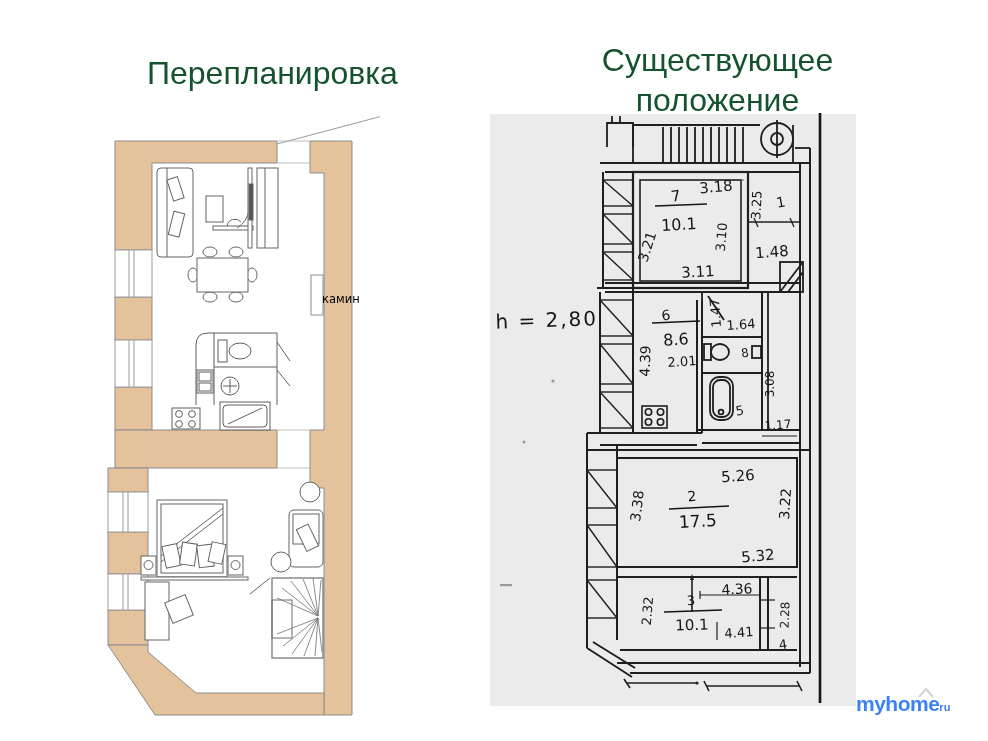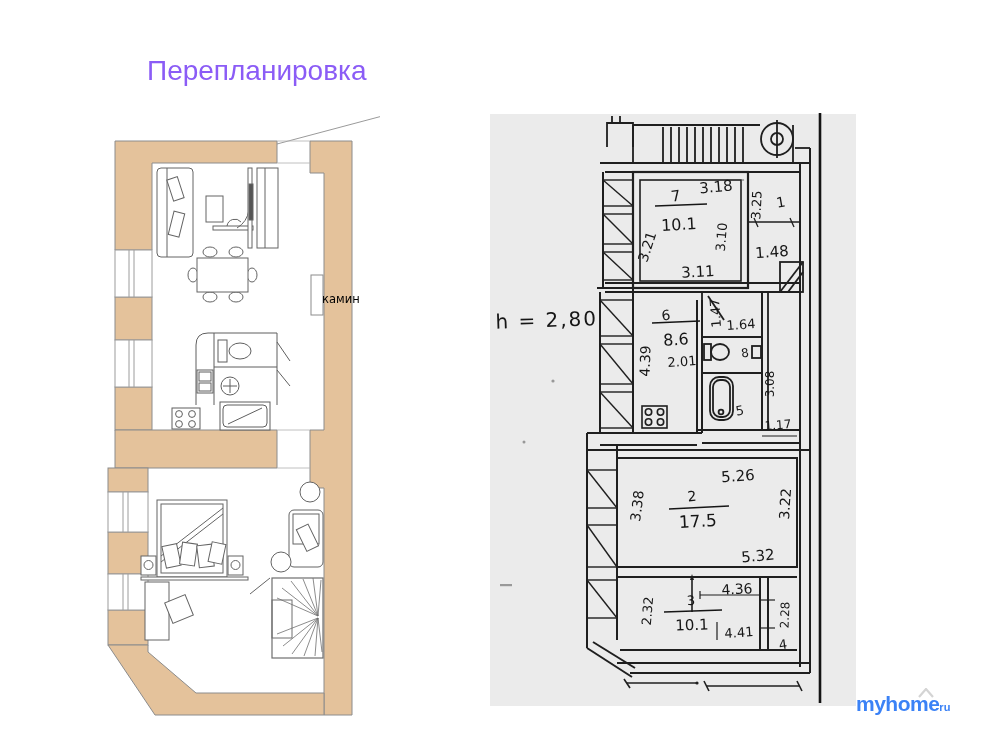--- a/index.html
+++ b/index.html
@@ -1,34 +1,35 @@
 <!DOCTYPE html>
 <html><head>
 <meta charset="utf-8">
 <style>
   html,body{margin:0;padding:0;background:#ffffff;}
   .canvas{position:relative;width:988px;height:741px;background:#ffffff;overflow:hidden;
           font-family:"Liberation Sans",sans-serif;}
-  .title{position:absolute;color:#8b5cf6;font-size:28px;line-height:1.25;}
+  .title{position:absolute;color:#14532d;font-size:32px;line-height:1.25;}
   .title.left{left:147px;top:53px;}
   .title.right{left:600px;top:40px;width:235px;text-align:center;}
   .plan-left{position:absolute;left:100px;top:105px;width:280px;height:620px;}
   .plan-right{position:absolute;left:488px;top:108px;width:372px;height:602px;}
   .watermark{position:absolute;left:856px;top:692px;width:130px;height:34px;
              color:#3b82f6;font-weight:bold;font-size:21px;letter-spacing:-0.5px;}
   .watermark .tld{font-size:11px;font-weight:bold;letter-spacing:0;}
   .watermark .roof{position:absolute;left:62px;top:-4px;}
   svg text{font-family:"DejaVu Sans",sans-serif;}
 </style>
 </head>
 <body>
 
 <div class="canvas">
 
   <div class="title left">Перепланировка</div>
+  <div class="title right">Существующее положение</div>
 
   <svg class="plan-left" viewBox="100 105 280 620">
 
     <line x1="277" y1="144" x2="390" y2="114" stroke="#9a9a9a" stroke-width="1"></line>
 
     <g fill="#e4c29b" stroke="#8c8c8c" stroke-width="1">
       <path d="M115,141 H277 V163 H152 V250 H115 Z"></path>
       <path d="M310,141 L352,141 L352,715 L324,715 L324,488 L310,488 L310,430 L324,430 L324,173 L310,173 Z"></path>
       <rect x="115" y="297" width="37" height="43"></rect>
       <rect x="115" y="387" width="37" height="43"></rect>

